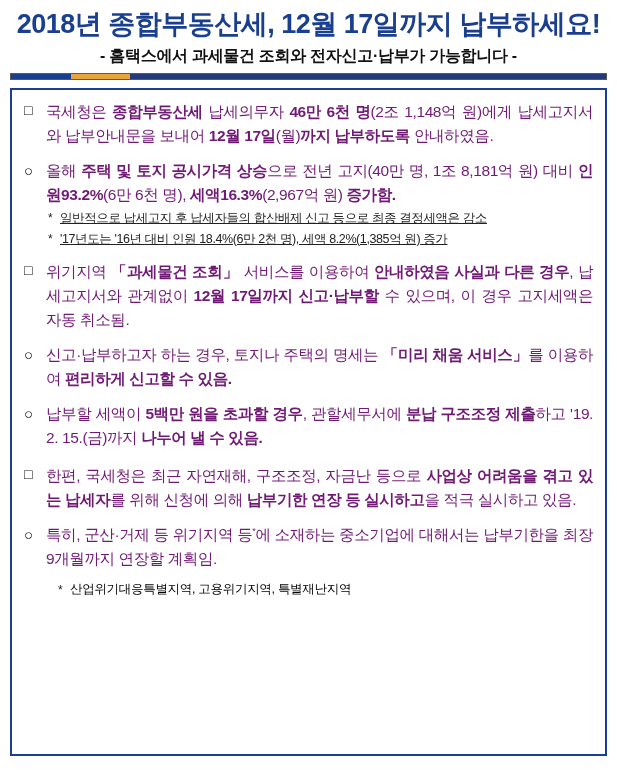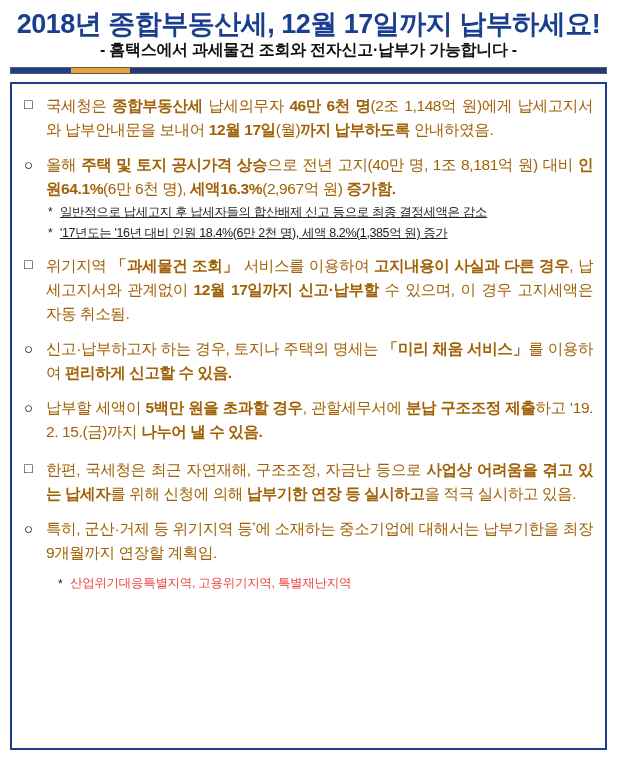--- a/index.html
+++ b/index.html
@@ -30,20 +30,21 @@
   }
   .headline {
     font-size: 27px;
     font-weight: bold;
     color: #1b3f8f;
     letter-spacing: -0.5px;
     line-height: 1.1;
     white-space: nowrap;
   }
   .subline {
+    margin-top: 6px;
     font-size: 16px;
     font-weight: bold;
     color: #111111;
     letter-spacing: -0.3px;
     white-space: nowrap;
   }
 
   
   .colorbar {
     margin: 6px 10px 0 10px;
@@ -85,21 +86,21 @@
     color: #111;
   }
   .bullet.sq {
     font-size: 14px;
   }
   .ptext {
     flex: 1 1 auto;
     font-size: 15.5px;
     line-height: 1.55;
     letter-spacing: -0.4px;
-    color: #a16207;
+    color: #701a75;
     text-align: justify;
   }
   .b { font-weight: bold; }
 
   .gap-lg { height: 12px; }
   .gap-md { height: 9px; }
 
   
   .note {
     display: flex;
@@ -129,21 +130,21 @@
   }
   .footnote .star {
     flex: 0 0 auto;
     width: 12px;
     font-size: 12px;
     line-height: 1.5;
   }
   .footnote .ntext {
     font-size: 12.5px;
     letter-spacing: -0.3px;
-    color: #ef4444;
+    color: #000000;
   }
   sup { font-size: 9px; vertical-align: super; }
 </style>
 </head>
 <body>
 
 <div class="page">
 
   <div class="header">
     <div class="headline" style="color: rgb(27, 63, 143);">2018년 종합부동산세, 12월 17일까지 납부하세요!</div>
@@ -158,34 +159,34 @@
 
   <div class="box">
     <div id="content">
         <div class="para">
           <div class="bullet sq">□</div>
           <div class="ptext"><span>국세청은 </span><span class="b">종합부동산세</span><span> 납세의무자 </span><span class="b">46만 6천 명</span><span>(2조 1,148억 원)</span><span>에게 납세고지서와 납부안내문을 보내어 </span><span class="b">12월 17일</span><span>(월)</span><span class="b">까지 납부하도록</span><span> 안내하였음.</span></div>
         </div>
         <div class="gap-md"></div>
         <div class="para">
           <div class="bullet">○</div>
-          <div class="ptext"><span>올해 </span><span class="b">주택 및 토지 공시가격 상승</span><span>으로 전년 고지</span><span>(40만 명, 1조 8,181억 원)</span><span> 대비 </span><span class="b">인원</span><span class="b">64.1%</span><span>(6만 6천 명)</span><span>, </span><span class="b">세액</span><span class="b">16.3%</span><span>(2,967억 원)</span><span> </span><span class="b">증가함.</span></div>
+          <div class="ptext"><span>올해 </span><span class="b">주택 및 토지 공시가격 상승</span><span>으로 전년 고지</span><span>(40만 명, 1조 8,181억 원)</span><span> 대비 </span><span class="b">인원</span><span class="b">93.2%</span><span>(6만 6천 명)</span><span>, </span><span class="b">세액</span><span class="b">16.3%</span><span>(2,967억 원)</span><span> </span><span class="b">증가함.</span></div>
         </div>
         <div class="note">
           <div class="star">*</div>
           <div class="ntext">일반적으로 납세고지 후 납세자들의 합산배제 신고 등으로 최종 결정세액은 감소</div>
         </div>
         <div class="note">
           <div class="star">*</div>
           <div class="ntext">'17년도는 '16년 대비 인원 18.4%(6만 2천 명), 세액 8.2%(1,385억 원) 증가</div>
         </div>
         <div class="gap-lg"></div>
         <div class="para">
           <div class="bullet sq">□</div>
-          <div class="ptext"><span>위기지역 </span><span class="b">「과세물건 조회」</span><span> 서비스를 이용하여 </span><span class="b">고지내용이 사실과 다른 경우</span><span>, 납세고지서와 관계없이 </span><span class="b">12월 17일까지 신고·납부할</span><span> 수 있으며, 이 경우 고지세액은 자동 취소됨.</span></div>
+          <div class="ptext"><span>위기지역 </span><span class="b">「과세물건 조회」</span><span> 서비스를 이용하여 </span><span class="b">안내하였음 사실과 다른 경우</span><span>, 납세고지서와 관계없이 </span><span class="b">12월 17일까지 신고·납부할</span><span> 수 있으며, 이 경우 고지세액은 자동 취소됨.</span></div>
         </div>
         <div class="gap-md"></div>
         <div class="para">
           <div class="bullet">○</div>
           <div class="ptext"><span>신고·납부하고자 하는 경우, 토지나 주택의 명세는 </span><span class="b">「미리 채움 서비스」</span><span>를 이용하여 </span><span class="b">편리하게 신고할 수 있음.</span></div>
         </div>
         <div class="gap-md"></div>
         <div class="para">
           <div class="bullet">○</div>
           <div class="ptext"><span>납부할 세액이 </span><span class="b">5백만 원을 초과할 경우</span><span>, 관할세무서에 </span><span class="b">분납 구조조정 제출</span><span>하고 '19. 2. 15.(금)까지 </span><span class="b">나누어 낼 수 있음.</span></div>

